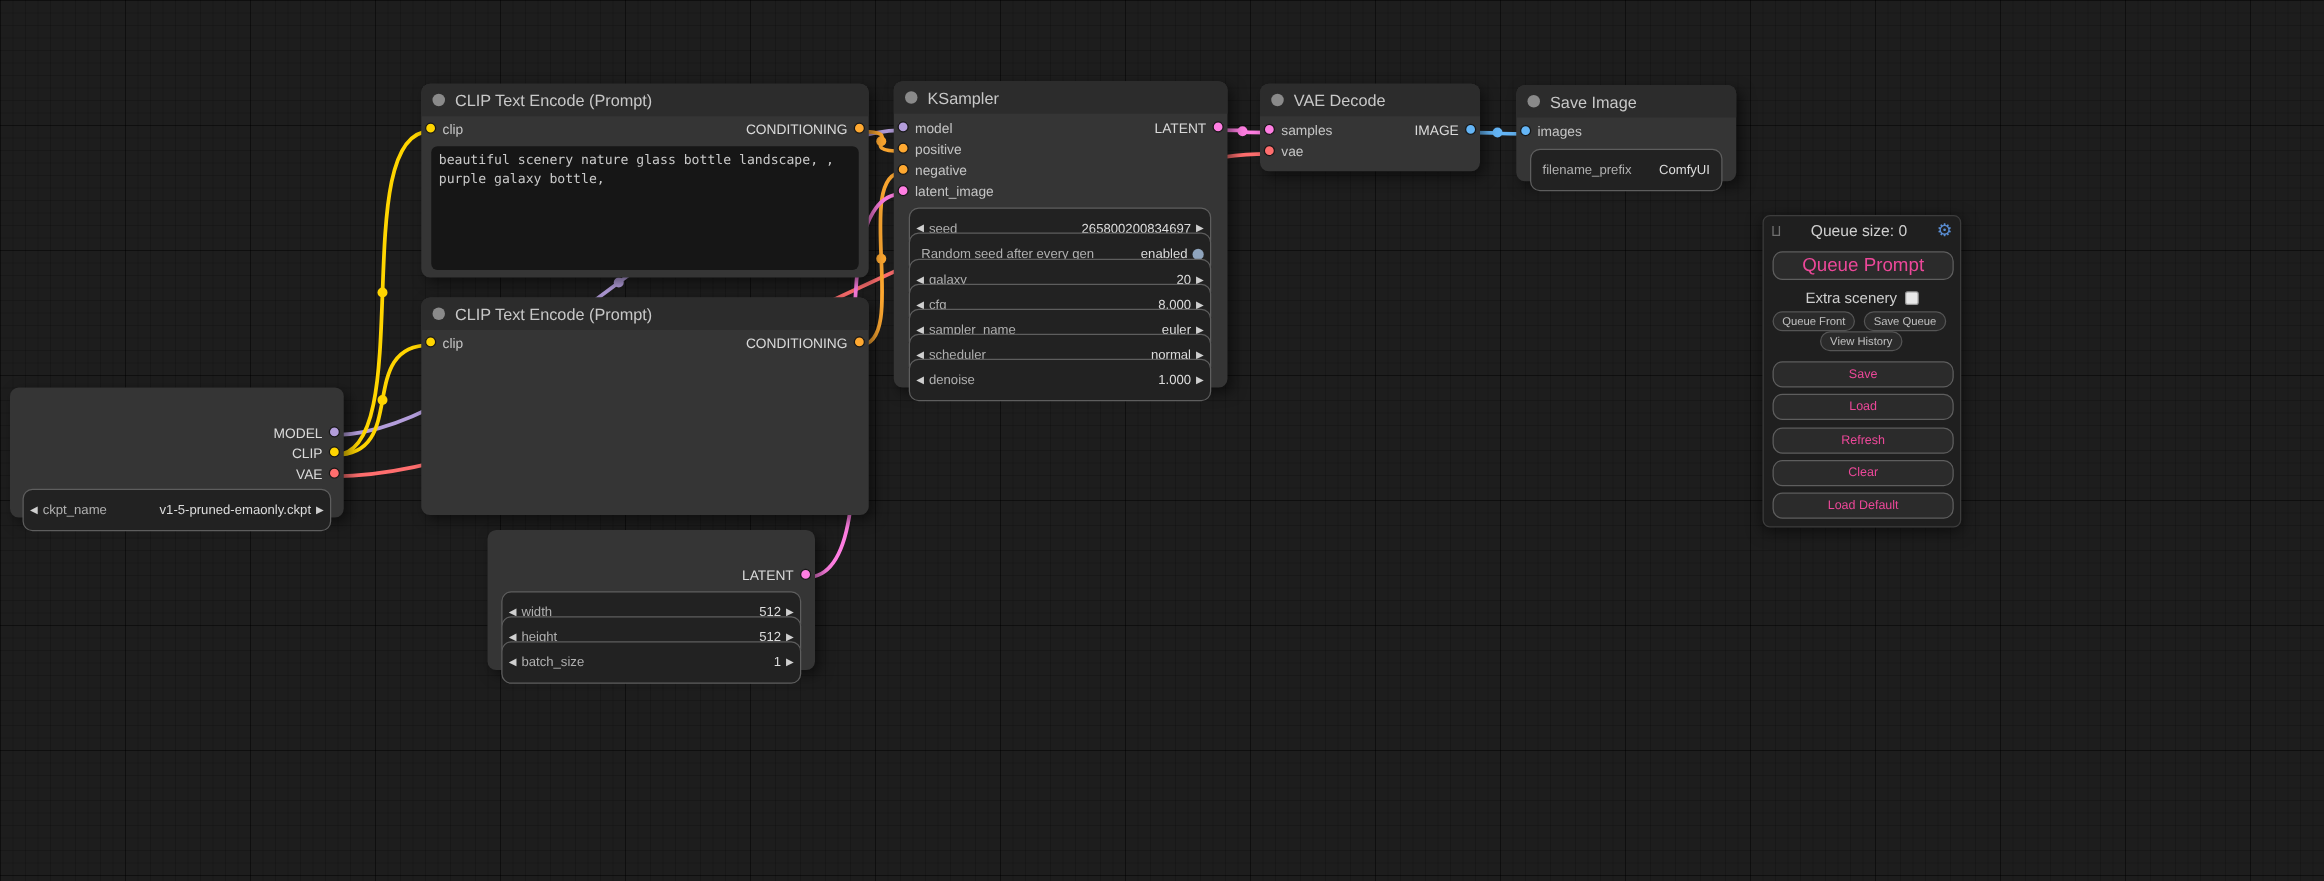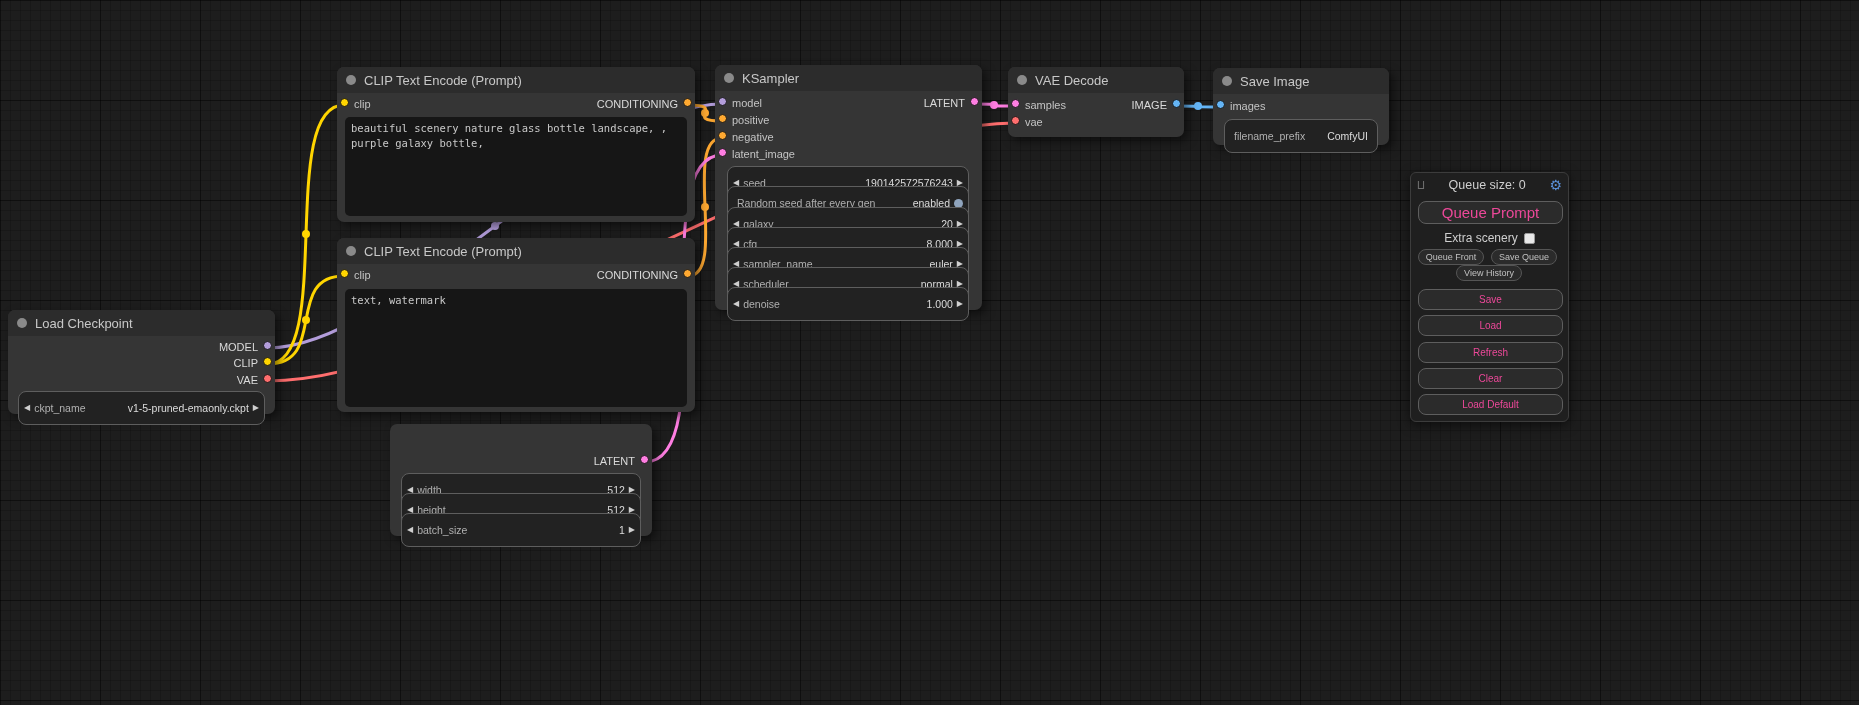--- a/index.html
+++ b/index.html
@@ -79,24 +79,20 @@
   <circle cx="705" cy="207" r="4" fill="#FFA931"></circle>
   <path d="M645,462 C724,462 643,155 722,155" stroke="#FF7EE2"></path>
   <circle cx="683" cy="308" r="4" fill="#FF7EE2"></circle>
   <path d="M975,104 C1015,104 974,106 1014,106" stroke="#FF7EE2"></path>
   <circle cx="994" cy="105" r="4" fill="#FF7EE2"></circle>
   <path d="M1177,106 C1217,106 1179,107 1219,107" stroke="#64B5F6"></path>
   <circle cx="1198" cy="106" r="4" fill="#64B5F6"></circle>
 </svg>
 
 <div class="node" style="left:8px;top:310px;width:267px;height:104px">
-  <div class="node-title">
-    <span class="tdot"></span>
-    <span>Load Checkpoint</span>
-  </div>
   <div class="slot out" style="top:31px">
     <span class="slot-label">MODEL</span>
     <span class="port p-model"></span>
   </div>
   <div class="slot out" style="top:47px">
     <span class="slot-label">CLIP</span>
     <span class="port p-clip"></span>
   </div>
   <div class="slot out" style="top:64px">
     <span class="slot-label">VAE</span>
@@ -132,21 +128,20 @@
     <span>CLIP Text Encode (Prompt)</span>
   </div>
   <div class="slot in" style="top:31px">
     <span class="port p-clip"></span>
     <span class="slot-label">clip</span>
   </div>
   <div class="slot out" style="top:31px">
     <span class="slot-label">CONDITIONING</span>
     <span class="port p-cond"></span>
   </div>
-  <textarea class="prompt" style="left: 8px; top: 51px; width: 342px; height: 118px;" spellcheck="false">text, watermark</textarea>
 </div>
 
 <div class="node" style="left:390px;top:424px;width:262px;height:112px">
   <div class="slot out" style="top:31px">
     <span class="slot-label">LATENT</span>
     <span class="port p-latent"></span>
   </div>
   <div class="widget" style="left:11px;top:49px;width:240px">
     <span class="arr">◀</span>
     <span class="wlabel">width</span>
@@ -188,21 +183,21 @@
     <span class="port p-cond"></span>
     <span class="slot-label">negative</span>
   </div>
   <div class="slot in" style="top:83px">
     <span class="port p-latent"></span>
     <span class="slot-label">latent_image</span>
   </div>
   <div class="widget" style="left:12px;top:101px;width:242px">
     <span class="arr">◀</span>
     <span class="wlabel">seed</span>
-    <span class="wvalue">190142572576243</span>
+    <span class="wvalue">265800200834697</span>
     <span class="arr">▶</span>
   </div>
   <div class="widget" style="left:12px;top:121px;width:242px">
     <span class="wlabel">Random seed after every gen</span>
     <span class="wvalue">enabled</span>
     <span class="toggle-dot"></span>
   </div>
   <div class="widget" style="left:12px;top:142px;width:242px">
     <span class="arr">◀</span>
     <span class="wlabel">galaxy</span>

